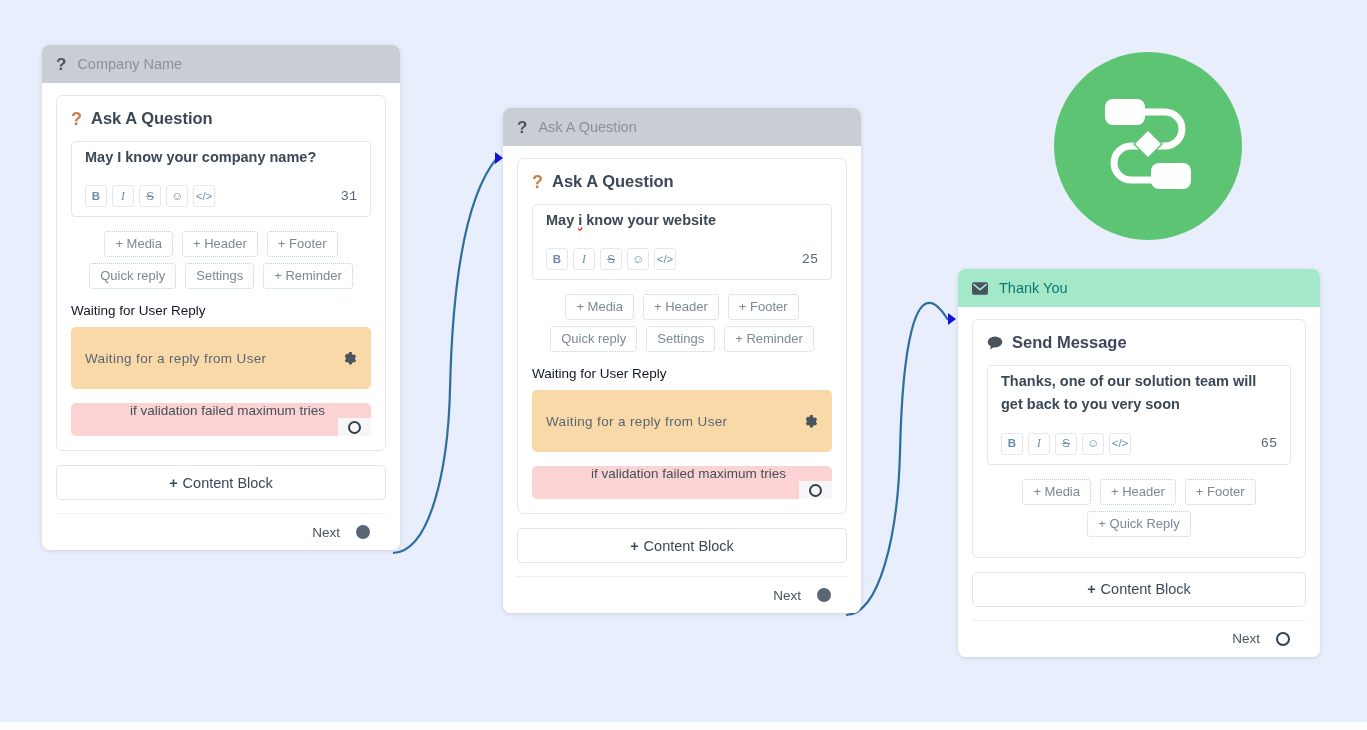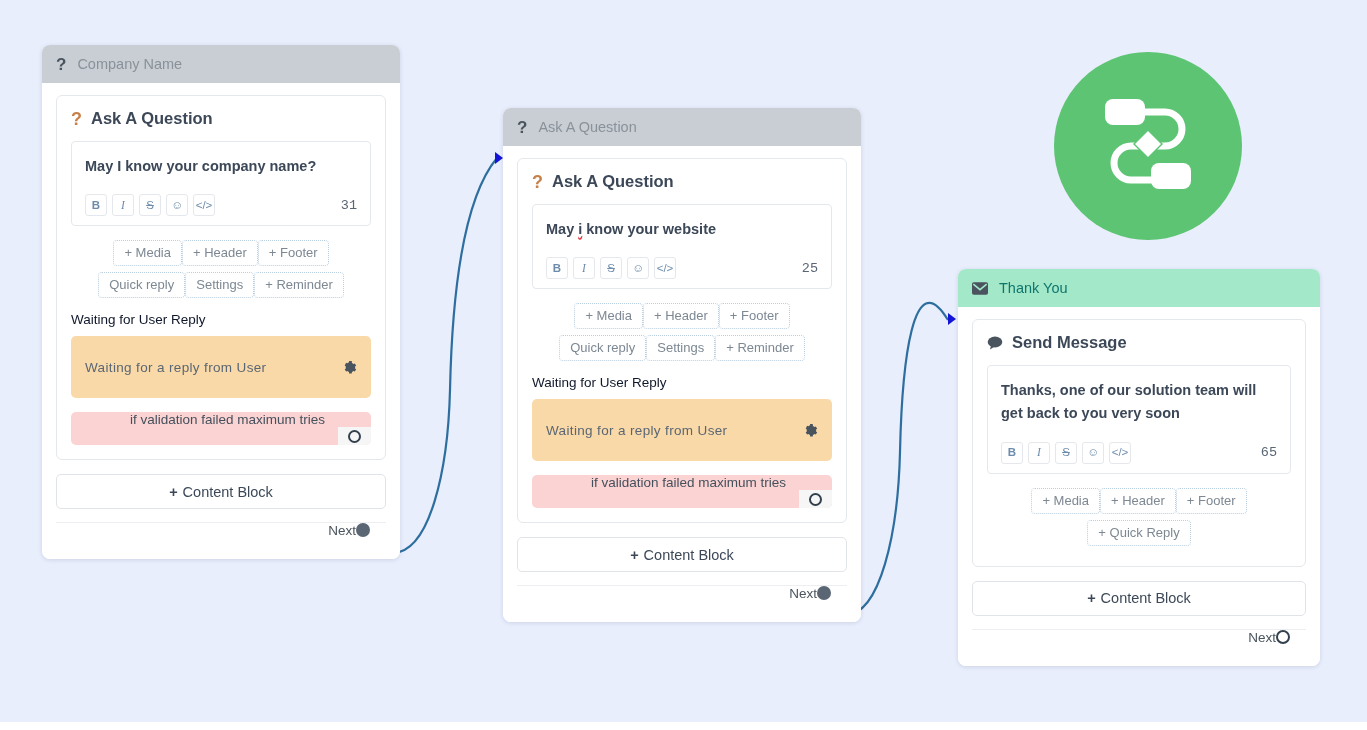--- a/index.html
+++ b/index.html
@@ -96,21 +96,21 @@
   }
   .block-title .bubble {
     display: inline-flex;
     color: #4a545e;
   }
 
   
   .editor {
     border: 1px solid #e4e7eb;
     border-radius: 4px;
-    padding: 13px 13px 9px 13px;
+    padding: 4px 13px 9px 13px;
   }
   .editor-text {
     font-size: 14.5px;
     font-weight: bold;
     color: #3c4858;
     line-height: 1.62;
     margin-bottom: 16px;
   }
   .editor-text .misspell {
     text-decoration: underline wavy #e03030;
@@ -141,20 +141,21 @@
     font-size: 13.5px;
     color: #5a6674;
     font-family: Liberation Mono, monospace;
   }
 
   
   .chip-rows { padding: 14px 0 0 0; }
   .chip-row {
     display: flex;
     justify-content: center;
+    gap: 9px;
     margin-bottom: 6px;
   }
   .chip {
     border: 1px dotted #b9cfe0;
     border-radius: 4px;
     padding: 4px 10px 5px 10px;
     font-size: 13px;
     color: #7d8893;
     background: #fff;
     white-space: nowrap;
@@ -220,24 +221,24 @@
     background: #fff;
   }
   .content-block .plus { font-weight: bold; margin-right: 5px; }
 
   
   .node-footer {
     margin-top: 13px;
     border-top: 1px solid #eceef1;
     height: 36px;
     display: flex;
-    align-items: flex-start;
+    align-items: center;
     justify-content: flex-end;
     padding: 0 16px;
-    gap: 0;
+    gap: 16px;
     font-size: 13.5px;
     color: #4a545e;
     background: #fff;
   }
   .dot-filled {
     width: 14px; height: 14px;
     border-radius: 50%;
     background: #5a6674;
   }
   .dot-hollow {

